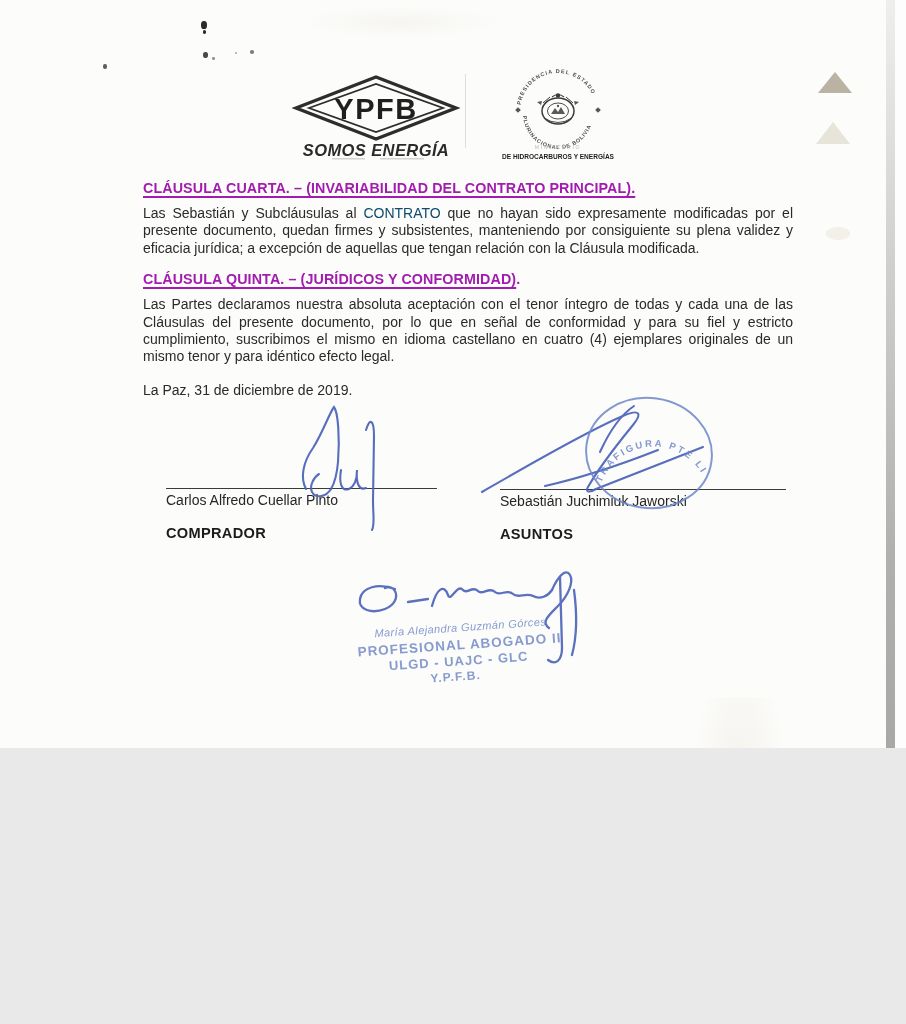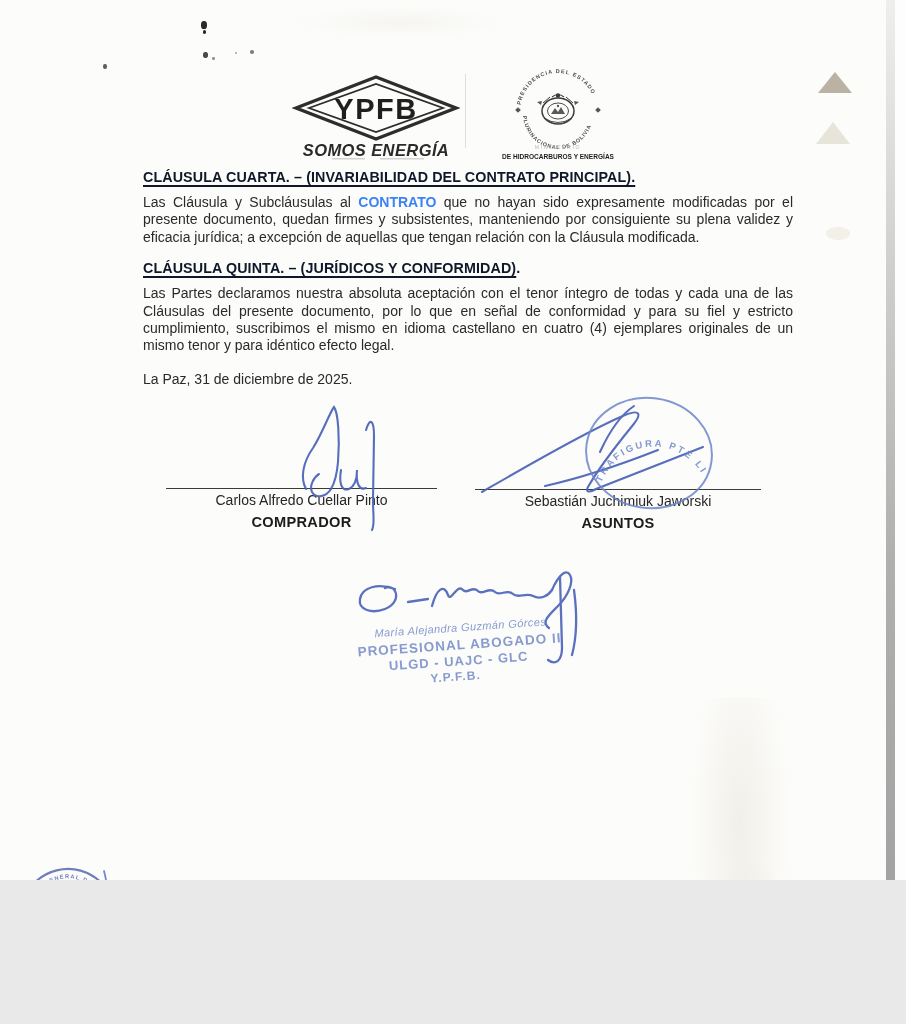--- a/index.html
+++ b/index.html
@@ -1,17 +1,17 @@
 <!DOCTYPE html>
 <html><head>
 <meta charset="utf-8">
 <style>
   html,body{margin:0;padding:0;background:#e9e9e9;}
   .page{
-    position:relative; width:906px; height:880px; margin:0 auto;
+    position:relative; width:906px; height:748px; margin:0 auto;
     background:#fcfcfa; overflow:hidden;
     font-family:"Liberation Sans", sans-serif; color:#262626;
   }
   
   .scan-edge{position:absolute; top:0; left:886px; width:9px; height:1024px;
     background:linear-gradient(180deg,#ececea 0%, #c2c2c0 30%, #a2a2a0 55%, #8c8c8e 100%);
     opacity:.85;}
   .scan-edge-white{position:absolute; top:0; left:895px; width:11px; height:1024px; background:#fdfdfd;}
 
   
@@ -22,33 +22,33 @@
   .tri3{left:826px; top:227px; width:24px; height:13px; background:#e8e3d4; opacity:.5;}
   .speck{position:absolute; background:#2a2a2a; border-radius:45%;}
 
   .ghost{position:absolute; pointer-events:none;}
 
   
   .logo-sep{position:absolute; left:465px; top:74px; width:1px; height:74px; background:#dedede;}
 
   
   .doc{position:absolute; left:143px; top:169px; width:650px;}
-  .clause-h{font-size:14.3px; font-weight:bold; margin:0 0 9px 0; color:#0f172a; letter-spacing:.1px;}
+  .clause-h{font-size:14.3px; font-weight:bold; margin:11px 0 9px 0; color:#a21caf; letter-spacing:.1px;}
   .clause-h .u{text-decoration:underline; text-decoration-thickness:1.6px; text-underline-offset:3px;}
   .doc p{font-size:14px; line-height:17.4px; text-align:justify; margin:0 0 12px 0; color:#2a2a2a;}
-  .doc p b{font-weight:bold; color:#3b82f6;}
+  .doc p b{font-weight:normal; color:#0c4a6e;}
   .h2{margin-top:14px;}
   .date{margin-top:16px !important; text-align:left !important;}
 
   
-  .sig{position:absolute; text-align:center; border-top:1.4px solid #3b3b3b; padding-top:3px;}
+  .sig{position:absolute; text-align:left; border-top:1.4px solid #3b3b3b; padding-top:3px;}
   .sig-left{left:166px; top:488px; width:271px;}
-  .sig-right{left:475px; top:489px; width:286px;}
+  .sig-right{left:500px; top:489px; width:286px;}
   .sig .name{font-size:14px; color:#262626;}
-  .sig .role{font-size:14.6px; font-weight:bold; letter-spacing:.3px; margin-top:6px; color:#1c1c1c;}
+  .sig .role{font-size:14.6px; font-weight:bold; letter-spacing:.3px; margin-top:17px; color:#1c1c1c;}
 
   
   .ink{position:absolute; left:0; top:0; z-index:6; pointer-events:none;}
 </style>
 </head>
 <body>
 
 <div class="page">
 
   <div class="scan-edge"></div>
@@ -107,28 +107,28 @@
       <path d="M48,54 Q62,63 76,54" fill="none" stroke="#3b3b3b" stroke-width=".9"></path>
     </g>
     <text x="62" y="85" text-anchor="middle" font-family="Liberation Sans, sans-serif" font-size="5.2" letter-spacing="1.6" fill="#bcbcbc">MINISTERIO</text>
     <text x="62" y="95" text-anchor="middle" font-family="Liberation Sans, sans-serif" font-size="8" font-weight="bold" fill="#1d1d1d" textLength="112" lengthAdjust="spacingAndGlyphs">DE HIDROCARBUROS Y ENERGÍAS</text>
   </svg>
 
   <main class="doc">
     <h2 class="clause-h">
       <span class="u">CLÁUSULA CUARTA. – (INVARIABILIDAD DEL CONTRATO PRINCIPAL).</span>
     </h2>
-    <p><span>Las Cláusula y Subcláusulas al </span><b>CONTRATO</b><span> que no hayan sido expresamente modificadas por el presente documento, quedan firmes y subsistentes, manteniendo por consiguiente su plena validez y eficacia jurídica; a excepción de aquellas que tengan relación con la Cláusula modificada.</span></p>
+    <p><span>Las Sebastián y Subcláusulas al </span><b>CONTRATO</b><span> que no hayan sido expresamente modificadas por el presente documento, quedan firmes y subsistentes, manteniendo por consiguiente su plena validez y eficacia jurídica; a excepción de aquellas que tengan relación con la Cláusula modificada.</span></p>
 
     <h2 class="clause-h h2">
       <span class="u">CLÁUSULA QUINTA. – (JURÍDICOS Y CONFORMIDAD)</span><span>.</span>
     </h2>
     <p>Las Partes declaramos nuestra absoluta aceptación con el tenor íntegro de todas y cada una de las Cláusulas del presente documento, por lo que en señal de conformidad y para su fiel y estricto cumplimiento, suscribimos el mismo en idioma castellano en cuatro (4) ejemplares originales de un mismo tenor y para idéntico efecto legal.</p>
 
-    <p class="date">La Paz, 31 de diciembre de 2025.</p>
+    <p class="date">La Paz, 31 de diciembre de 2019.</p>
   </main>
 
   <div class="sig sig-left">
     <div class="name">Carlos Alfredo Cuellar Pinto</div>
     <div class="role">COMPRADOR</div>
   </div>
   <div class="sig sig-right">
     <div class="name">Sebastián Juchimiuk Jaworski</div>
     <div class="role">ASUNTOS</div>
   </div>

